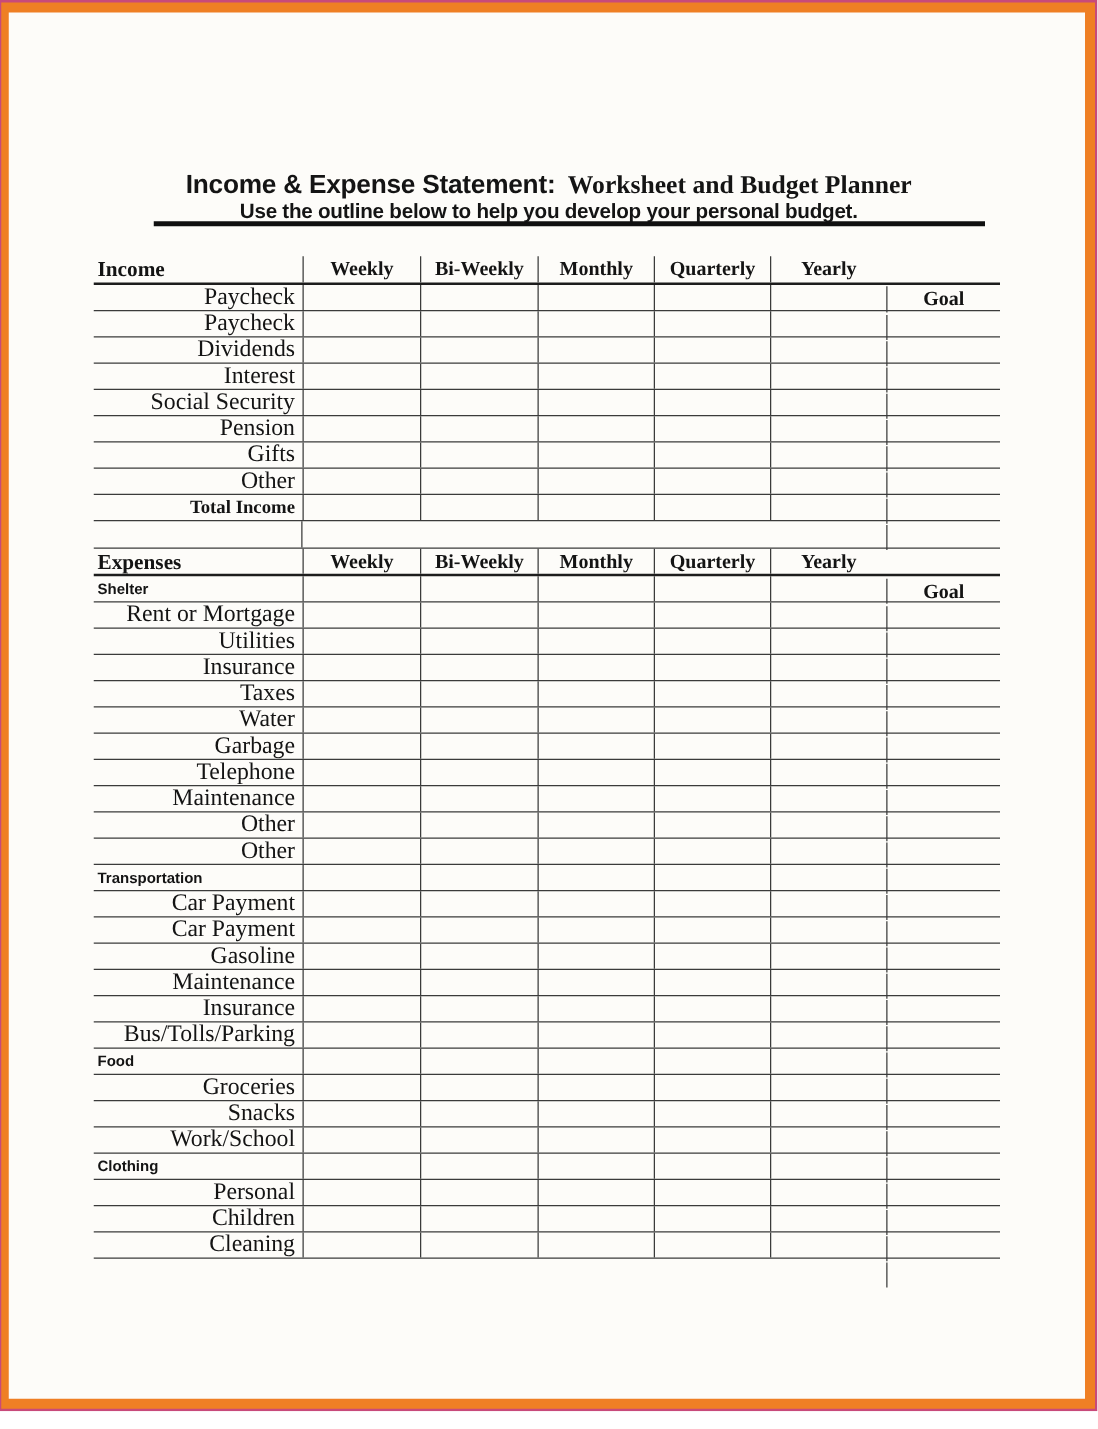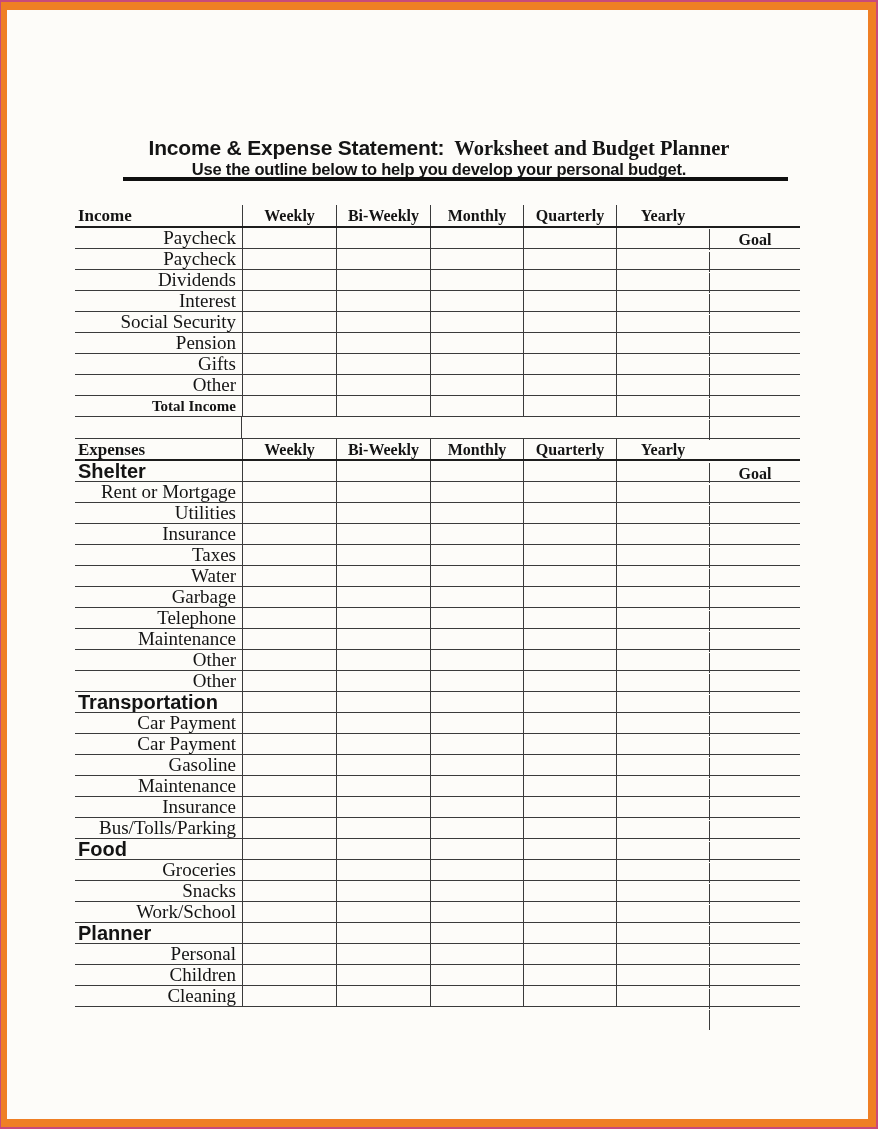--- a/index.html
+++ b/index.html
@@ -69,21 +69,21 @@
     text-align:left;padding-left:3px;font-weight:bold;
     font-size:17px;line-height:21px;
   }
   .header-cell{
     text-align:center;font-weight:bold;font-size:16px;line-height:21px;
     font-family:"Liberation Serif","DejaVu Serif",serif;
   }
   .section .label-cell{
     text-align:left;padding-left:3px;font-weight:bold;
     font-family:"Liberation Sans","DejaVu Sans",sans-serif;
-    font-size:20px;
+    font-size:12px;
   }
   .total .label-cell{font-weight:bold;font-size:15px;}
   .gap-stub{
     position:absolute;left:75px;top:417px;width:167px;height:21px;
     box-sizing:border-box;border-right:1px solid var(--line);
   }
 </style>
 </head>
 <body>
 
@@ -397,21 +397,21 @@
         <div class="trow item">
           <div class="cell label-cell">Work/School</div>
           <div class="cell data-cell c0"></div>
           <div class="cell data-cell c1"></div>
           <div class="cell data-cell c2"></div>
           <div class="cell data-cell c3"></div>
           <div class="cell data-cell c4"></div>
           <div class="cell data-cell c5"></div>
         </div>
         <div class="trow section">
-          <div class="cell label-cell">Planner</div>
+          <div class="cell label-cell">Clothing</div>
           <div class="cell data-cell c0"></div>
           <div class="cell data-cell c1"></div>
           <div class="cell data-cell c2"></div>
           <div class="cell data-cell c3"></div>
           <div class="cell data-cell c4"></div>
           <div class="cell data-cell c5"></div>
         </div>
         <div class="trow item">
           <div class="cell label-cell">Personal</div>
           <div class="cell data-cell c0"></div>

